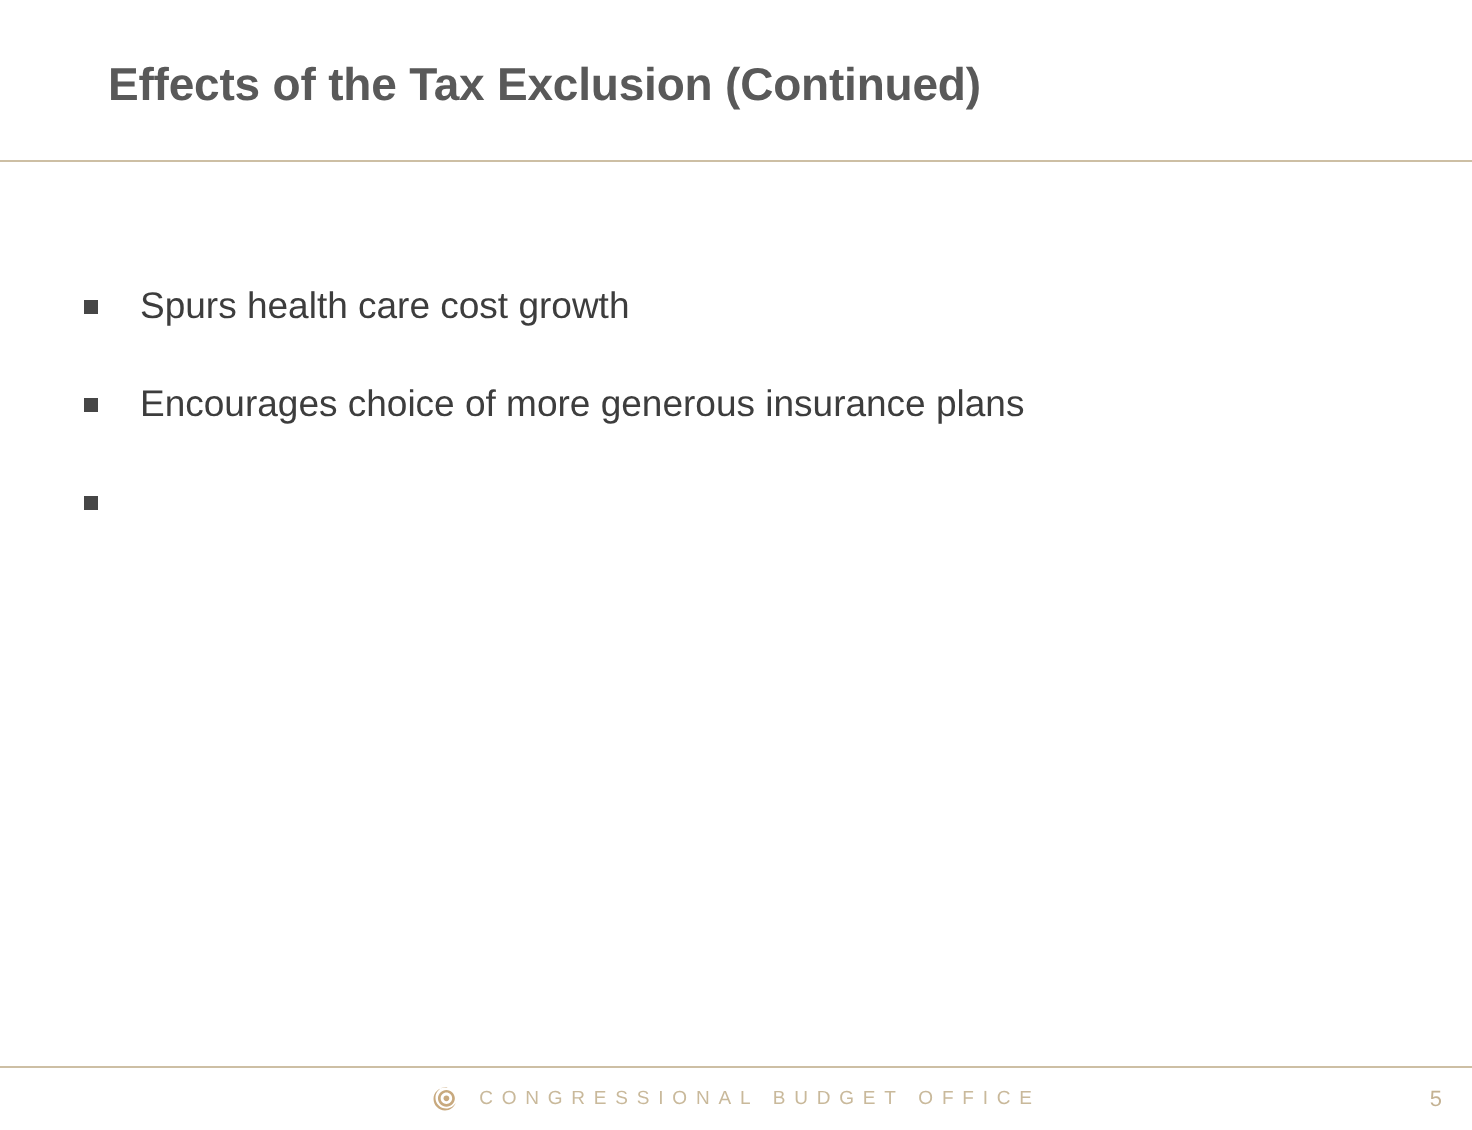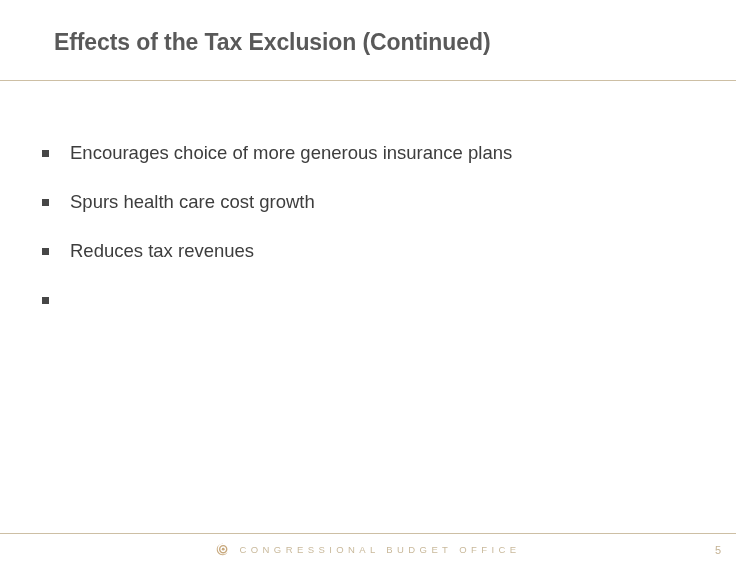--- a/index.html
+++ b/index.html
@@ -134,32 +134,28 @@
 <div class="slide">
 
   <div class="slide-title">Effects of the Tax Exclusion (Continued)</div>
 
   <div class="title-rule"></div>
 
   <div class="bullet-list">
 
     <div class="bullet-item">
       <span class="bullet-marker"></span>
-      <span class="bullet-text">Encourages choice of more generous insurance plans</span>
-    </div>
-
-    <div class="bullet-item">
-      <span class="bullet-marker"></span>
       <span class="bullet-text">Spurs health care cost growth</span>
     </div>
 
     <div class="bullet-item">
       <span class="bullet-marker"></span>
-      <span class="bullet-text">Reduces tax revenues</span>
+      <span class="bullet-text">Encourages choice of more generous insurance plans</span>
     </div>
+
 
     <div class="bullet-item">
       <span class="bullet-marker"></span>
     </div>
 
   </div>
 
   <div class="footer-rule"></div>
 
   <div class="footer">

